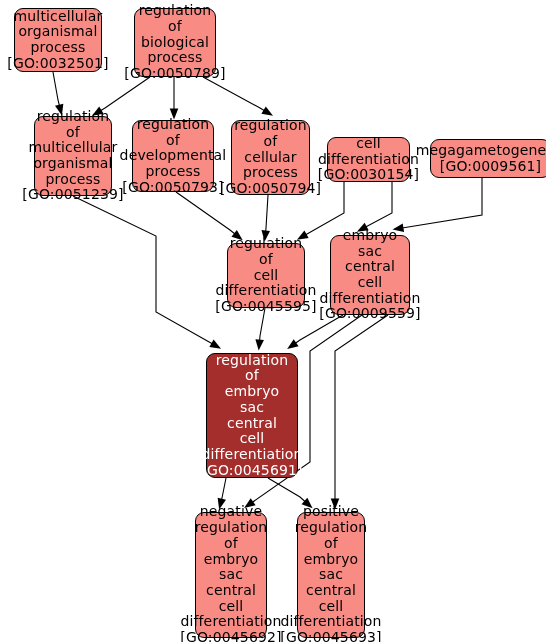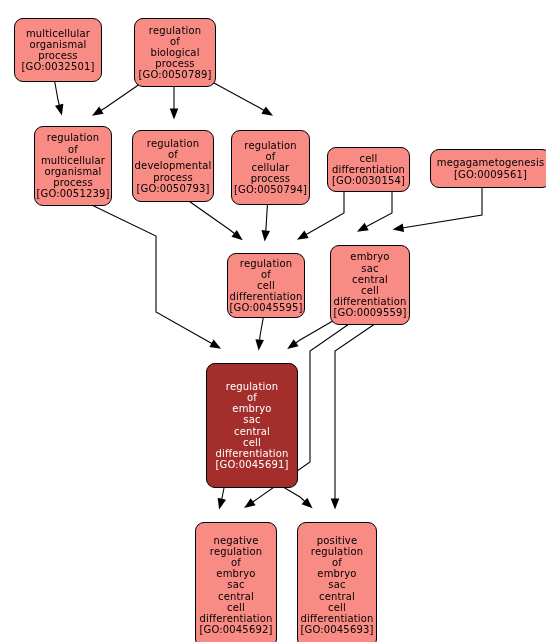--- a/index.html
+++ b/index.html
@@ -28,24 +28,23 @@
     box-sizing: border-box;
     border: 1px solid #000000;
     border-radius: 9px;
     background: #f98b85;
     color: #000000;
     display: flex;
     align-items: center;
     justify-content: center;
     text-align: center;
     line-height: 1.12;
-    font-size: 10px;
+    font-size: 14px;
     letter-spacing: 0.15px;
     z-index: 5;
-    margin-top: 10px;
   }
   .go-node.highlight {
     background: #a32e2c;
     color: #ffffff;
     border-color: #000000;
   }
   .go-label {
     display: block;
     white-space: pre-line;
     padding: 0 2px;
@@ -193,32 +192,32 @@
       <div class="go-node highlight" style="left: 206px; top: 353px; width: 92px; height: 125px;">
         <span class="go-label">regulation
 of
 embryo
 sac
 central
 cell
 differentiation
 [GO:0045691]</span>
       </div>
-      <div class="go-node" style="left: 195px; top: 512px; width: 82px; height: 126px;">
+      <div class="go-node" style="left: 195px; top: 512px; width: 72px; height: 126px;">
         <span class="go-label">negative
 regulation
 of
 embryo
 sac
 central
 cell
 differentiation
 [GO:0045692]</span>
       </div>
-      <div class="go-node" style="left: 297px; top: 512px; width: 80px; height: 126px;">
+      <div class="go-node" style="left: 297px; top: 512px; width: 68px; height: 126px;">
         <span class="go-label">positive
 regulation
 of
 embryo
 sac
 central
 cell
 differentiation
 [GO:0045693]</span>
       </div>

